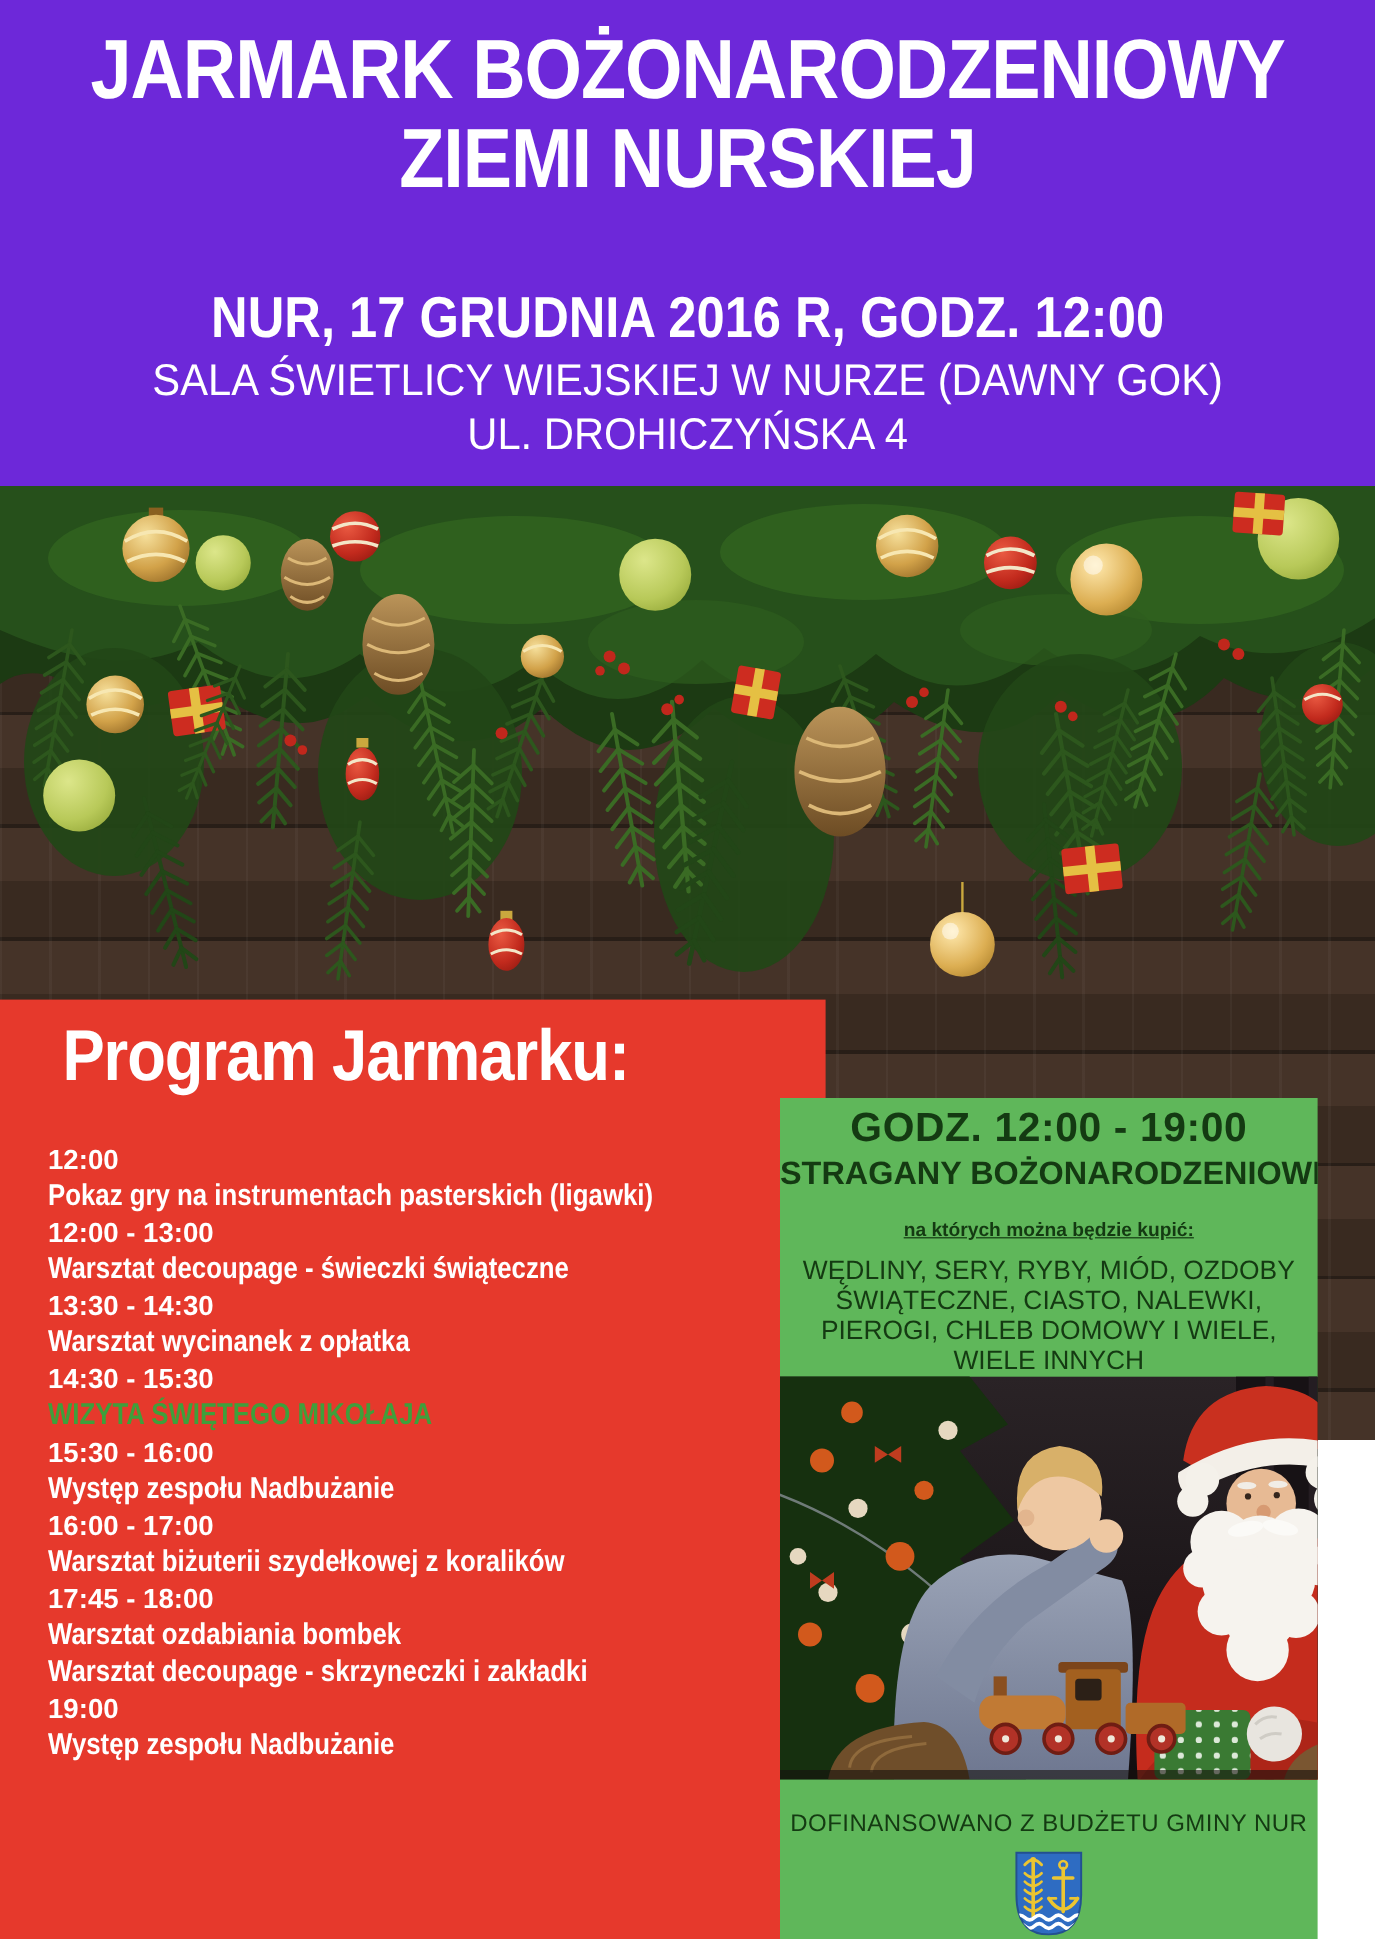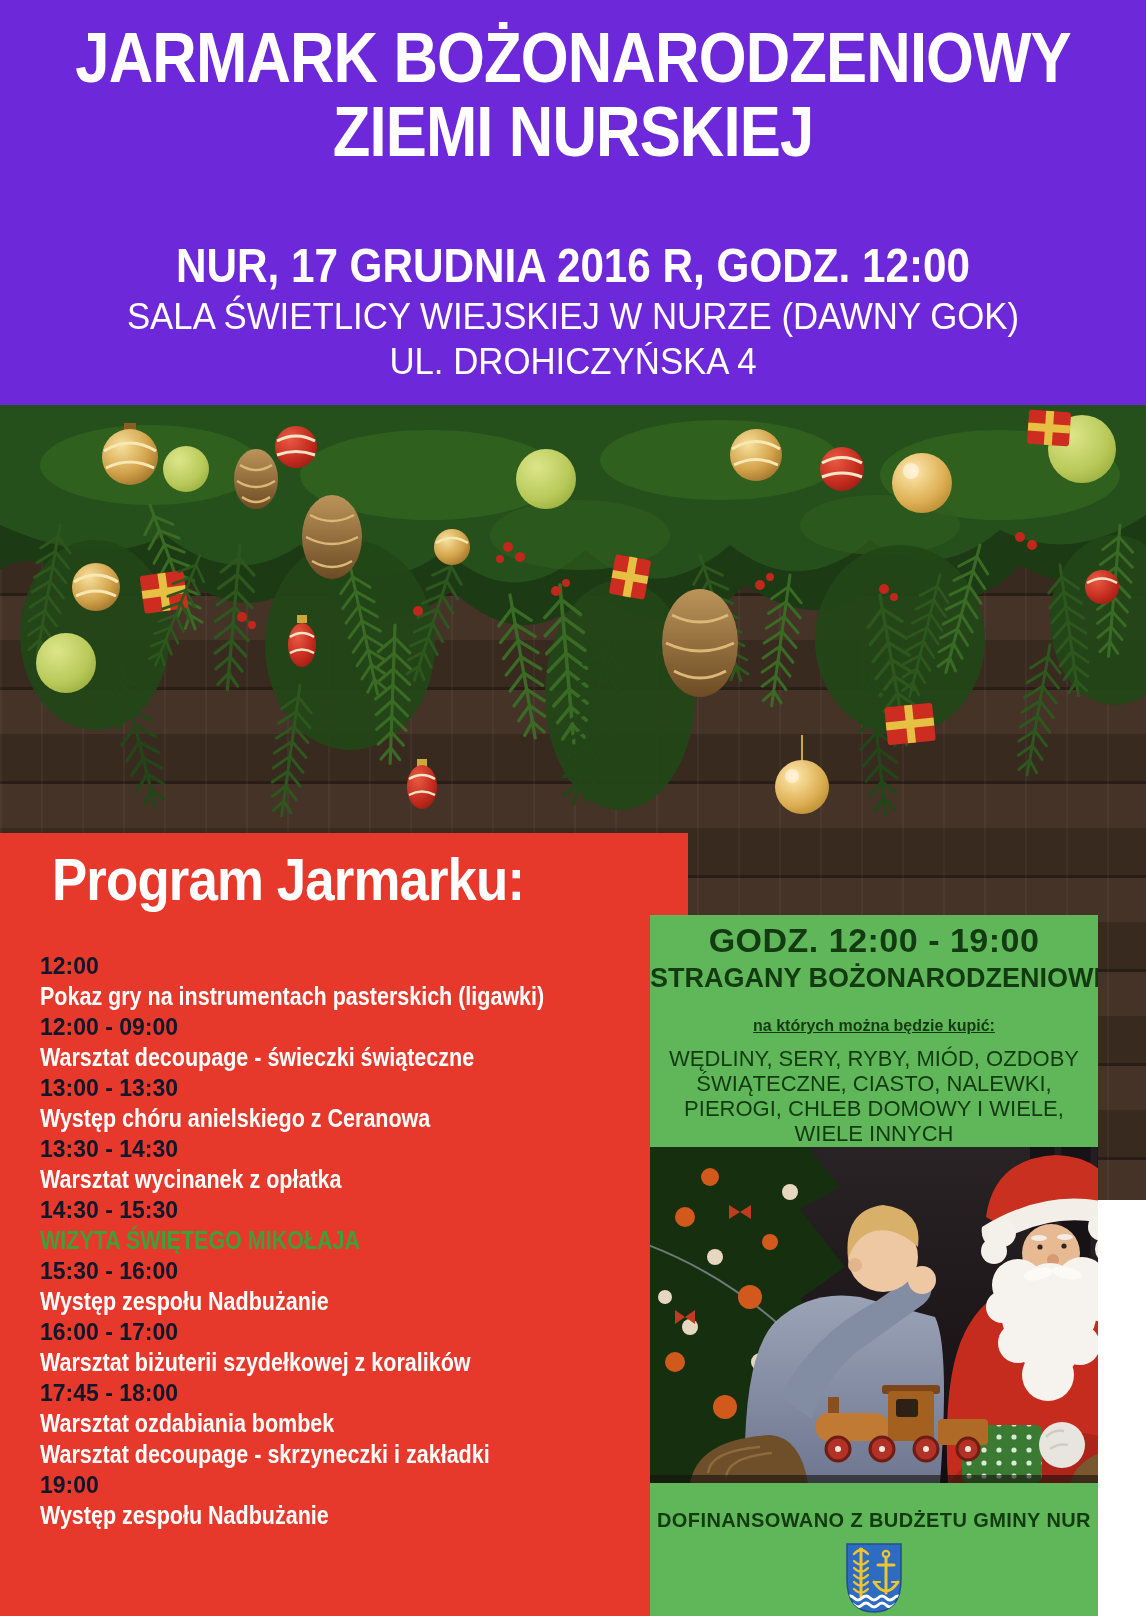--- a/index.html
+++ b/index.html
@@ -37,41 +37,41 @@
     position:absolute;left:0;top:833px;width:688px;height:783px;
     background:#e6392c;z-index:3;overflow:hidden;
   }
   .program-heading{
     position:absolute;left:52px;top:12px;margin:0;color:#fff;font-size:60px;
     font-weight:bold;letter-spacing:-1px;transform:scaleX(.88);
     transform-origin:left center;white-space:nowrap;
   }
   .schedule{position:absolute;left:40px;top:118px;right:10px;margin:0;padding:0;list-style:none;}
   .schedule li{margin:0;padding:0;}
-  .sched-time{font-size:23px;font-weight:bold;color:#0f172a;line-height:30px;white-space:nowrap;}
+  .sched-time{font-size:23px;font-weight:bold;color:#ffffff;line-height:30px;white-space:nowrap;}
   .sched-event{font-size:25px;font-weight:bold;color:#ffffff;line-height:31px;
     transform:scaleX(.86);transform-origin:left center;white-space:nowrap;}
   .schedule li.highlight .sched-event{color:#3f9f3b;}
   
   .market-panel{
     position:absolute;left:650px;top:915px;width:448px;height:701px;
     background:#5fb75a;z-index:3;color:#143a12;text-align:center;overflow:hidden;
   }
   .market-hours{position:absolute;left:0;width:100%;top:6px;font-size:34px;
     font-weight:bold;letter-spacing:.5px;white-space:nowrap;}
   .market-title{position:absolute;left:0;width:100%;top:48px;font-size:27px;
     font-weight:bold;white-space:nowrap;}
   .market-intro{position:absolute;left:0;width:100%;top:102px;font-size:16px;
     font-weight:bold;text-decoration:underline;white-space:nowrap;}
   .market-products{position:absolute;left:4px;right:4px;top:131px;font-size:22px;
     font-weight:normal;line-height:25px;}
   .santa-photo{position:absolute;left:0;top:232px;width:496px;height:336px;}
   .santa-photo svg{display:block;width:496px;height:336px;}
   .funding-line{position:absolute;left:0;width:100%;top:594px;font-size:20px;
-    font-weight:bold;letter-spacing:.4px;white-space:nowrap;}
+    font-weight:normal;letter-spacing:.4px;white-space:nowrap;}
   .crest{position:absolute;left:50%;top:626px;width:60px;height:74px;
     transform:translateX(-50%);}
 </style>
 </head>
 <body>
 
 <div id="poster">
 
   <header class="red-header">
     <div class="title-line l1">JARMARK BOŻONARODZENIOWY</div>
@@ -280,26 +280,22 @@
   </svg>
 
   <section class="program-panel">
     <h2 class="program-heading">Program Jarmarku:</h2>
     <ul class="schedule">
       <li>
         <div class="sched-time">12:00</div>
         <div class="sched-event">Pokaz gry na instrumentach pasterskich (ligawki)</div>
       </li>
       <li>
-        <div class="sched-time">12:00 - 09:00</div>
+        <div class="sched-time">12:00 - 13:00</div>
         <div class="sched-event">Warsztat decoupage - świeczki świąteczne</div>
-      </li>
-      <li>
-        <div class="sched-time">13:00 - 13:30</div>
-        <div class="sched-event">Występ chóru anielskiego z Ceranowa</div>
       </li>
       <li>
         <div class="sched-time">13:30 - 14:30</div>
         <div class="sched-event">Warsztat wycinanek z opłatka</div>
       </li>
       <li class="highlight">
         <div class="sched-time">14:30 - 15:30</div>
         <div class="sched-event">WIZYTA ŚWIĘTEGO MIKOŁAJA</div>
       </li>
       <li>

